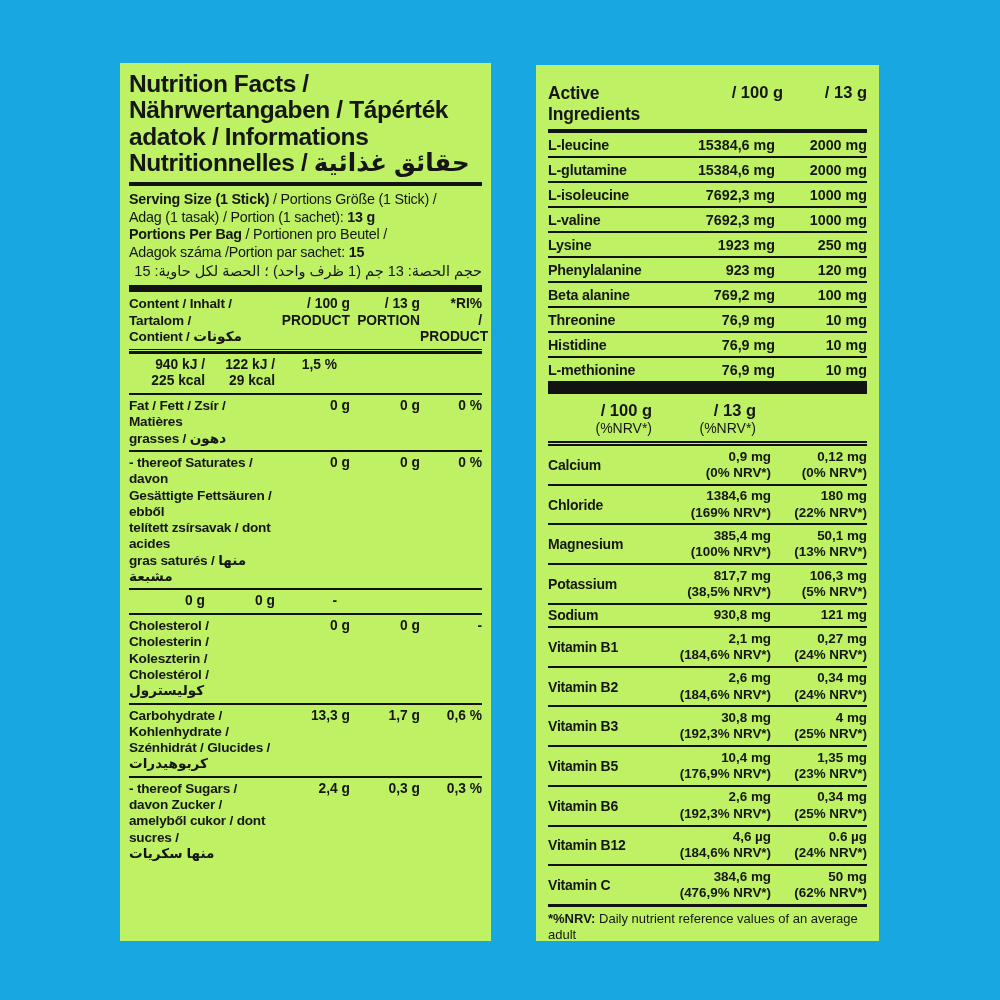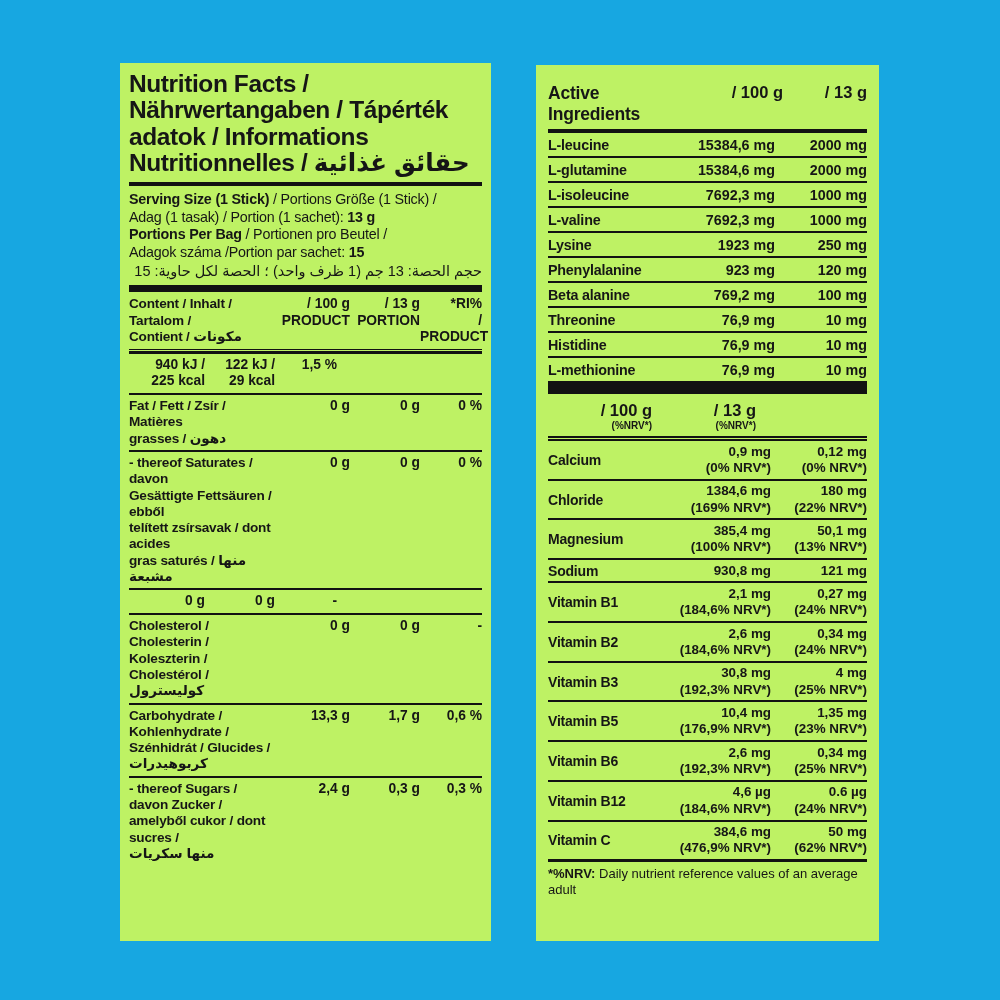--- a/index.html
+++ b/index.html
@@ -47,21 +47,21 @@
   .arow:last-of-type{border-bottom:none;}
   .ar-name{flex:1;font-size:14.3px;font-weight:800;letter-spacing:-0.2px;}
   .ar-100{width:120px;text-align:right;font-size:14.3px;font-weight:800;}
   .ar-13{width:92px;text-align:right;font-size:14.3px;font-weight:800;}
   .midbar{height:13px;margin:0 0 4px 0;}
 
   .vhead{display:flex;align-items:flex-start;padding:3px 0 5px 0;border-bottom:5px double #121212;}
   .v-title{flex:1;font-size:17.5px;font-weight:800;letter-spacing:0.6px;line-height:1.15;}
   .v-col{width:104px;text-align:right;}
   .v-col .main{font-size:16.5px;font-weight:800;}
-  .v-col .sub{font-size:10px;font-weight:700;}
+  .v-col .sub{font-size:14px;font-weight:400;}
   .vrow{display:flex;align-items:center;padding:2.5px 0;border-bottom:2px solid #121212;}
   .vrow.last{border-bottom:3px solid #121212;}
   .v-name{flex:1;font-size:14px;font-weight:800;letter-spacing:-0.2px;}
   .v-100{width:124px;text-align:right;font-size:13.4px;font-weight:800;line-height:1.22;}
   .v-13{width:96px;text-align:right;font-size:13.4px;font-weight:800;line-height:1.22;}
   .vfoot{padding-top:4px;font-size:13px;line-height:1.2;}
   .vfoot .b{font-weight:800;}
 </style>
 </head>
 <body>
@@ -241,20 +241,27 @@
 (22% NRV*)</div>
     </div>
     <div class="vrow">
       <div class="v-name">Magnesium</div>
       <div class="v-100 ml">385,4 mg
 (100% NRV*)</div>
       <div class="v-13 ml">50,1 mg
 (13% NRV*)</div>
     </div>
     <div class="vrow">
+      <div class="v-name">Potassium</div>
+      <div class="v-100 ml">817,7 mg
+(38,5% NRV*)</div>
+      <div class="v-13 ml">106,3 mg
+(5% NRV*)</div>
+    </div>
+    <div class="vrow">
       <div class="v-name">Sodium</div>
       <div class="v-100 ml">930,8 mg</div>
       <div class="v-13 ml">121 mg</div>
     </div>
     <div class="vrow">
       <div class="v-name">Vitamin B1</div>
       <div class="v-100 ml">2,1 mg
 (184,6% NRV*)</div>
       <div class="v-13 ml">0,27 mg
 (24% NRV*)</div>

